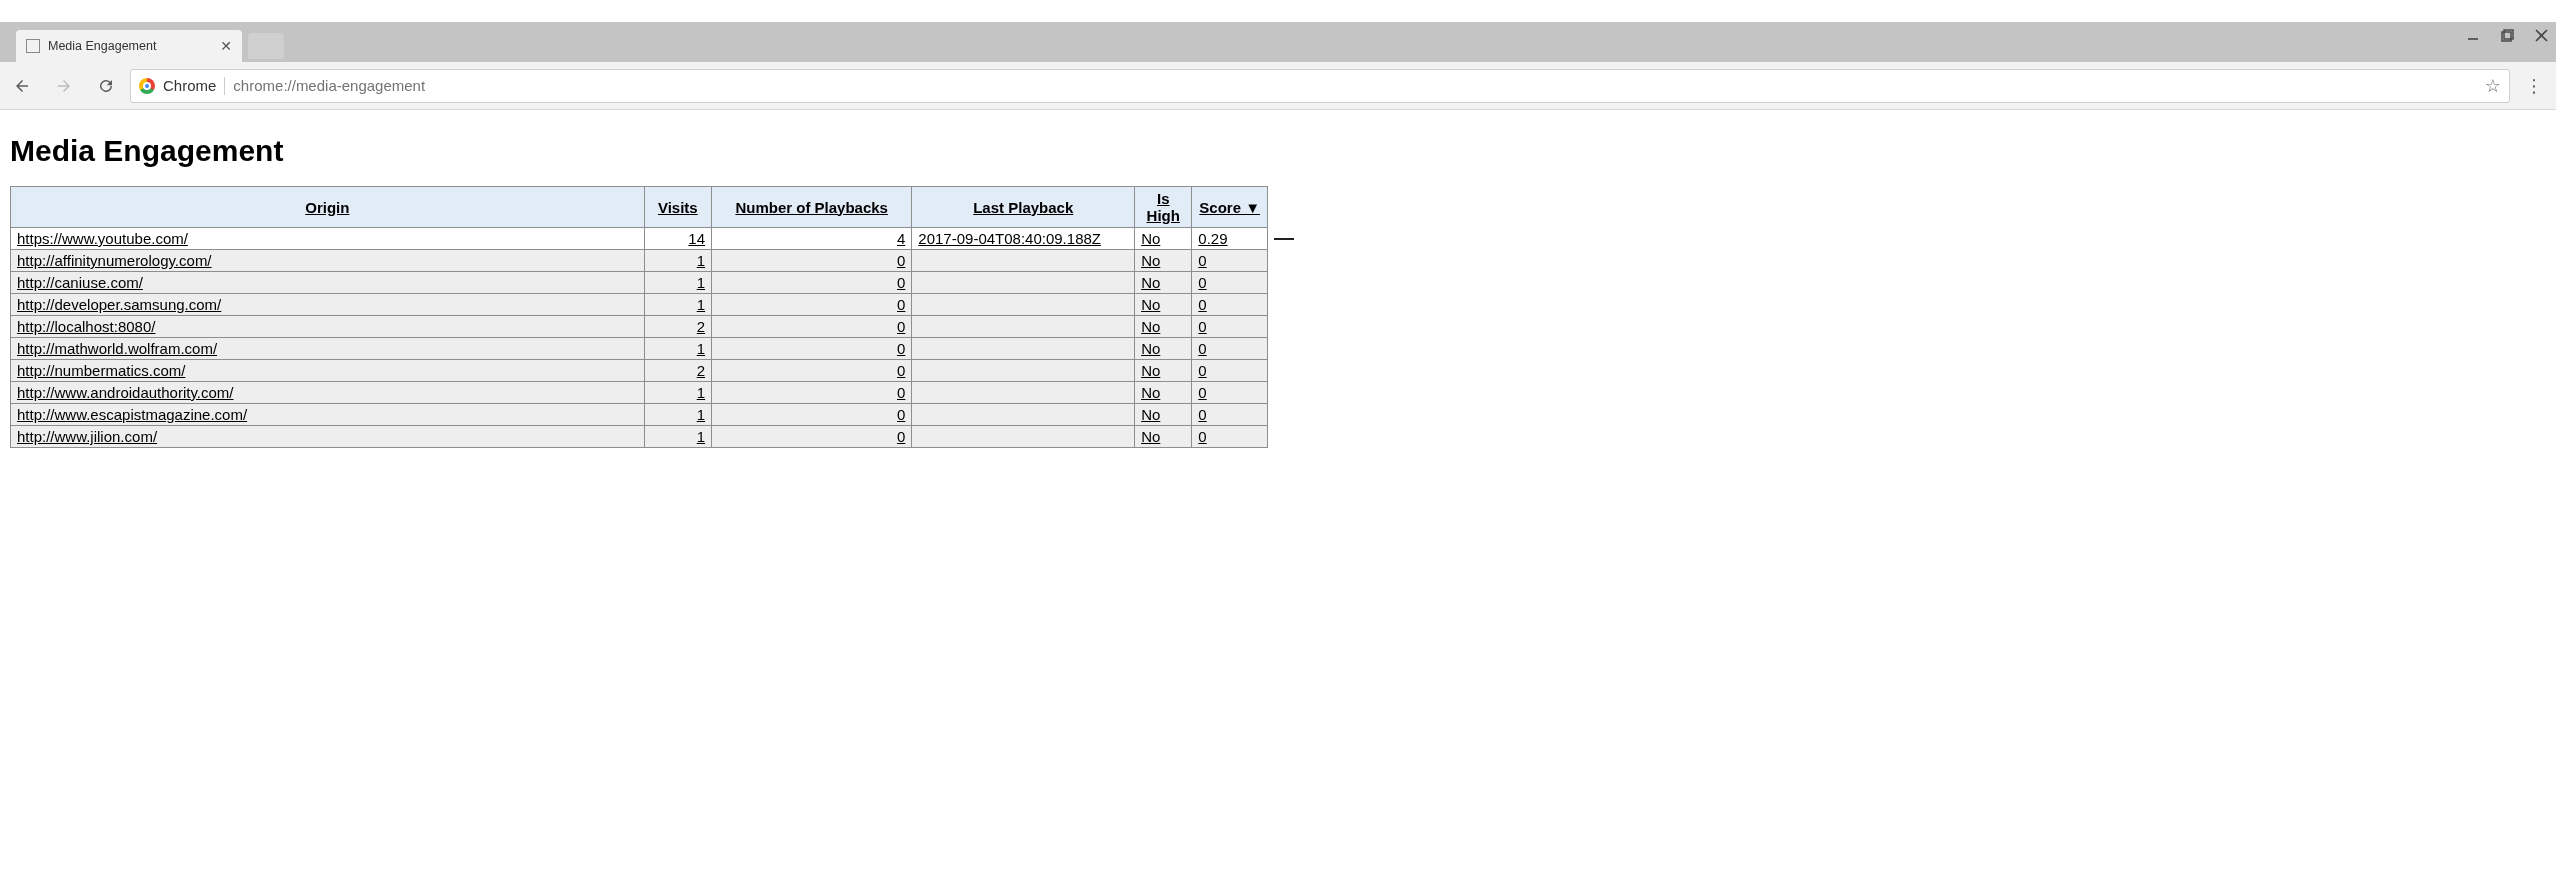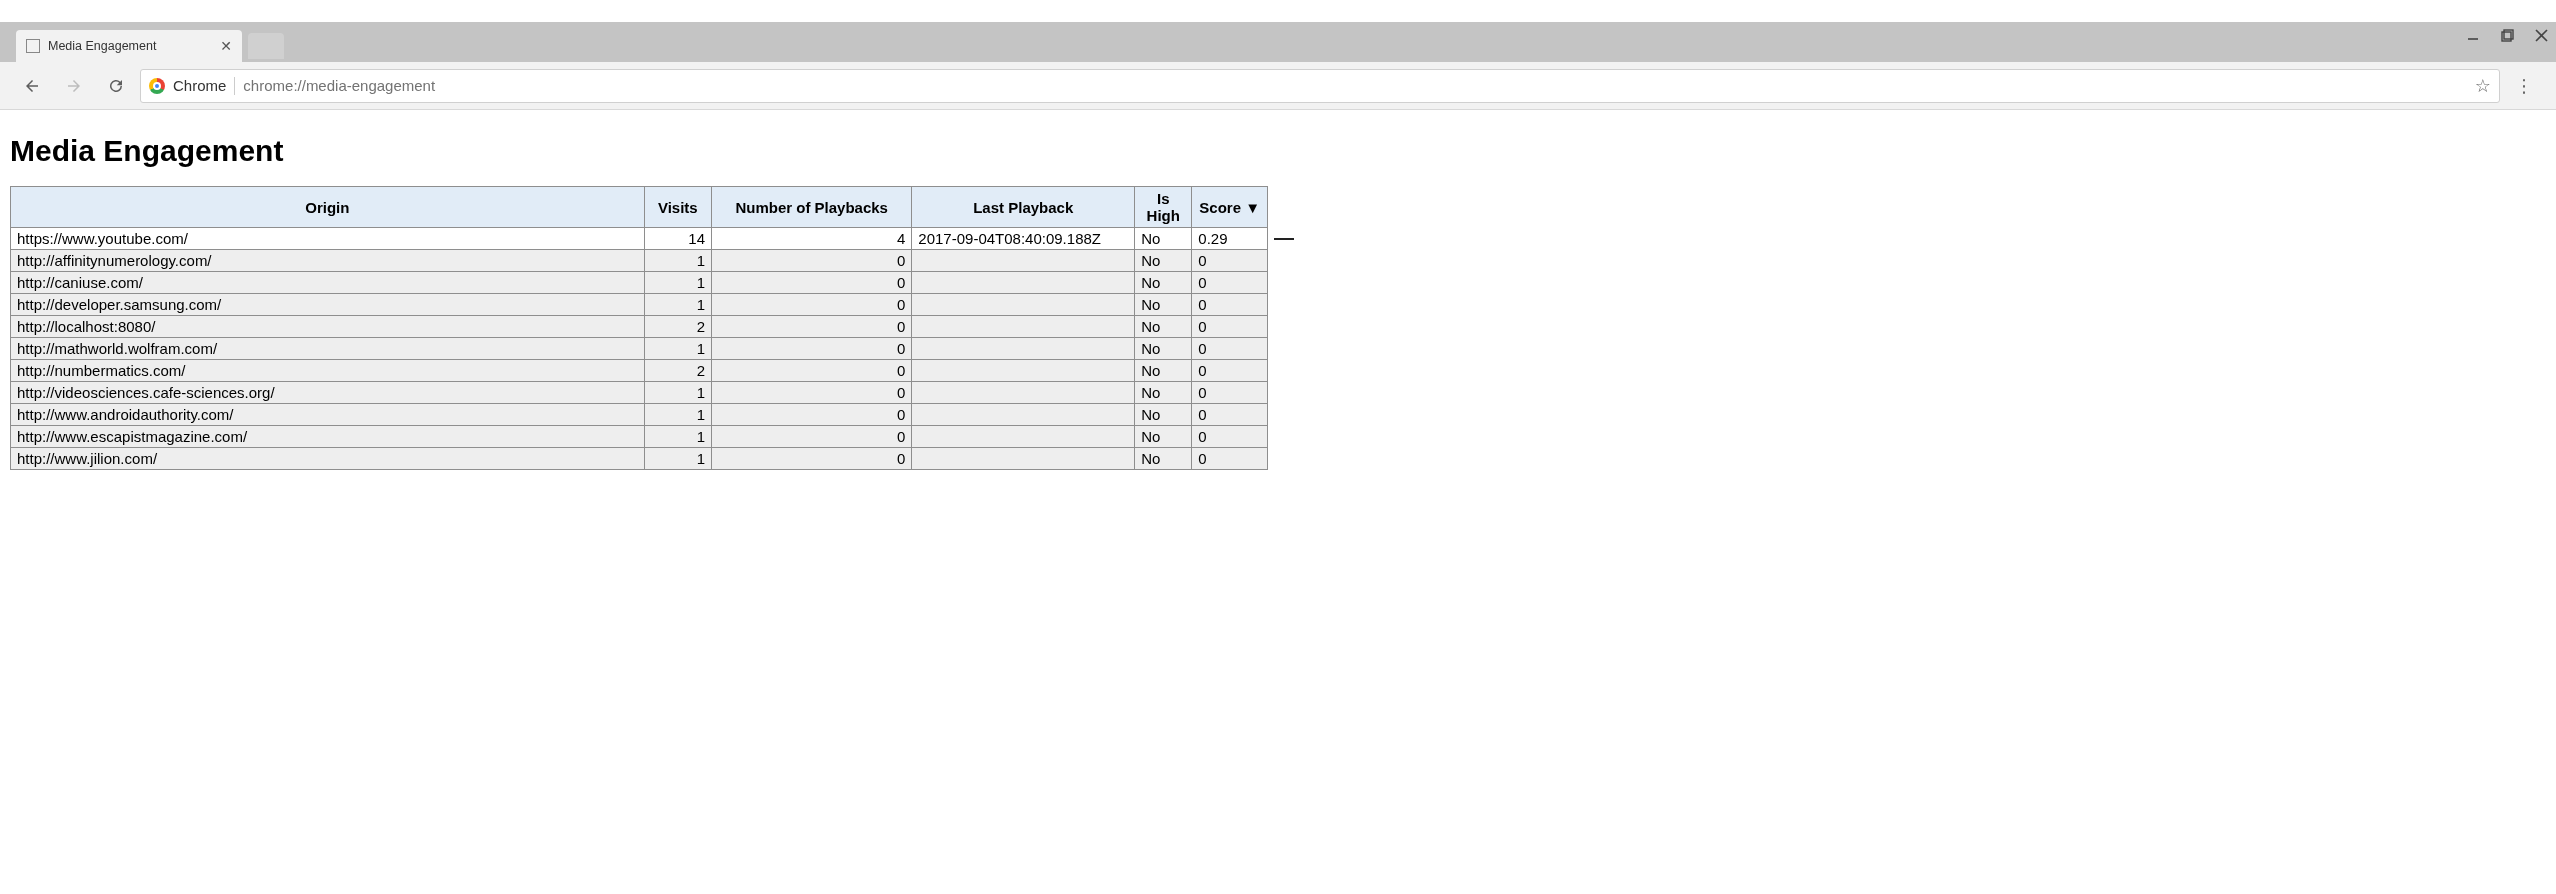--- a/index.html
+++ b/index.html
@@ -52,21 +52,21 @@
   }
   .window-controls > div { width: 18px; height: 18px; display:flex; align-items:center; justify-content:center; cursor:pointer; font-family: "Segoe UI Symbol", Arial; }
 
   
   .toolbar {
     height: 48px;
     background: #f2f2f2;
     border-bottom: 1px solid #d8d8d8;
     display: flex;
     align-items: center;
-    padding: 0 14px;
+    padding: 0 4px;
     gap: 6px;
   }
   .navbtn {
     width: 36px; height: 36px;
     display: flex; align-items: center; justify-content: center;
     color: #5e5e5e; font-size: 18px; cursor: pointer;
     border-radius: 4px;
   }
   .navbtn.disabled { color: #bdbdbd; }
   .omnibox {
@@ -127,21 +127,21 @@
   th.lastpb { width: 218px; }
   th.ishigh { width: 56px; }
   th.score { width: 74px; }
 
   .extra-dash {
     position: absolute;
     font-size: 20px;
     font-weight: 700;
     color: #222;
   }
-  .table-wrap { position: relative; display: inline-block; }
+  .table-wrap { position: relative; display: inline-block; text-decoration: underline; }
 </style>
 </head>
 <body>
 
 <div class="window">
 
   <div class="titlebar">
     <div class="tab">
       <span class="favicon"></span>
       <span class="label">Media Engagement</span>
@@ -261,28 +261,20 @@
             </tr>
             <tr>
               <td class="origin">http://numbermatics.com/</td>
               <td class="num">2</td>
               <td class="num">0</td>
               <td></td>
               <td>No</td>
               <td>0</td>
             </tr>
             <tr>
-              <td class="origin">http://videosciences.cafe-sciences.org/</td>
-              <td class="num">1</td>
-              <td class="num">0</td>
-              <td></td>
-              <td>No</td>
-              <td>0</td>
-            </tr>
-            <tr>
               <td class="origin">http://www.androidauthority.com/</td>
               <td class="num">1</td>
               <td class="num">0</td>
               <td></td>
               <td>No</td>
               <td>0</td>
             </tr>
             <tr>
               <td class="origin">http://www.escapistmagazine.com/</td>
               <td class="num">1</td>

